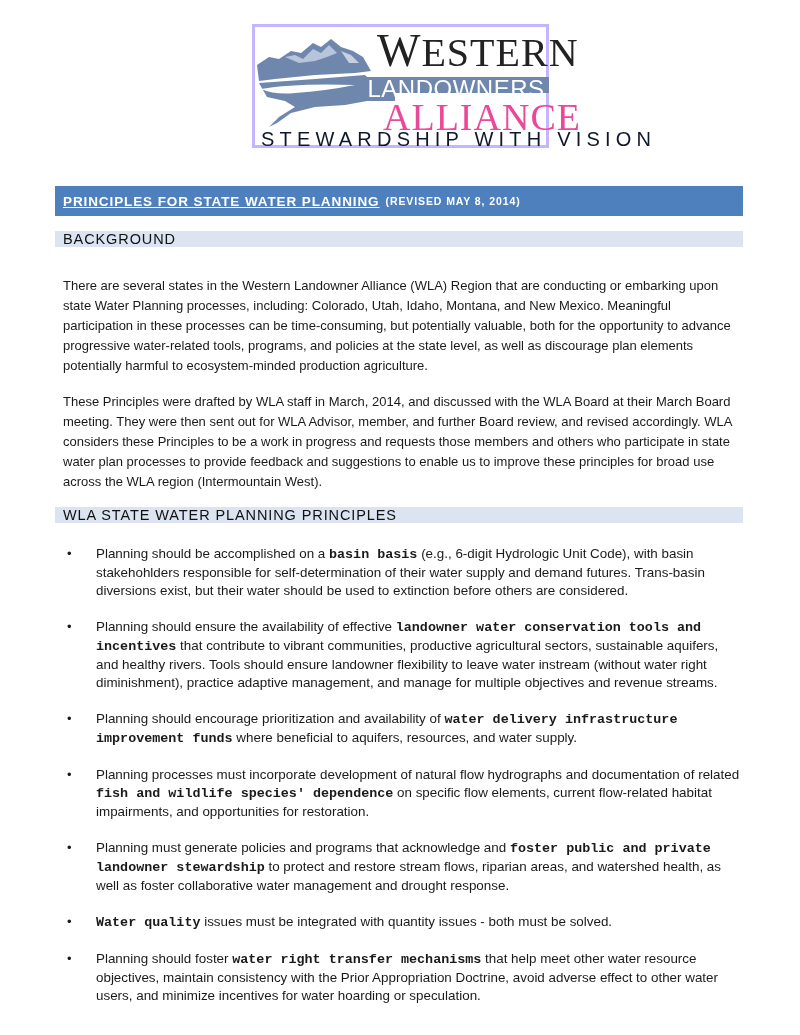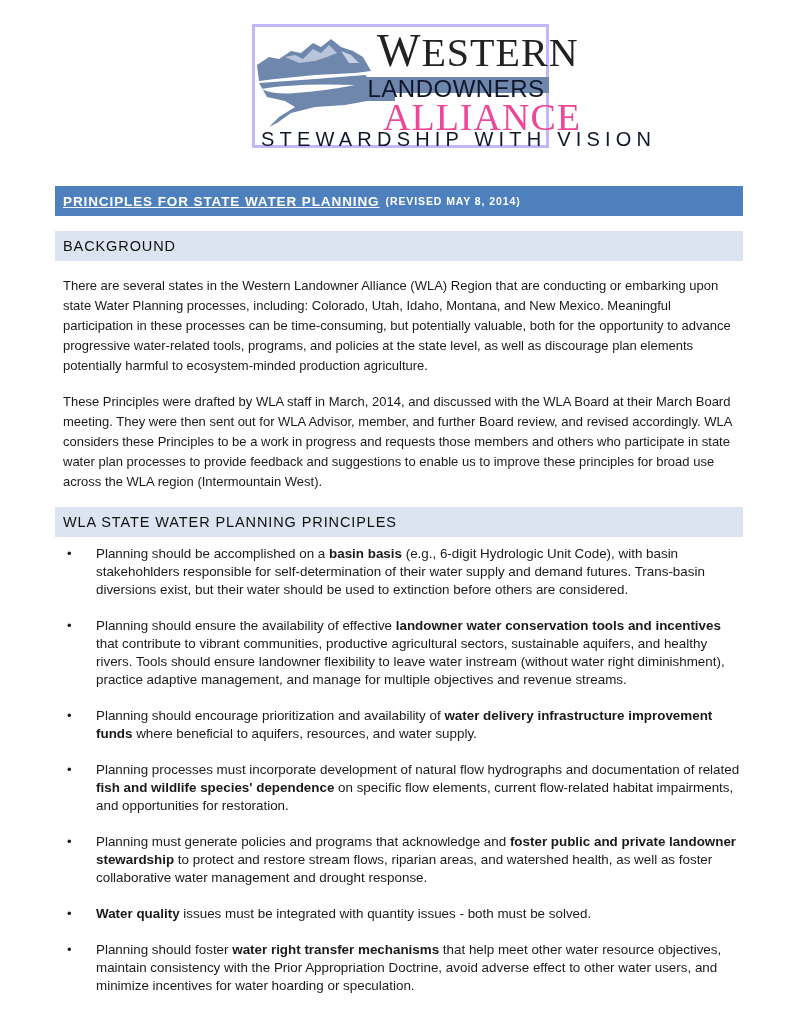--- a/index.html
+++ b/index.html
@@ -5,46 +5,46 @@
   html, body { margin: 0; padding: 0; background: #ffffff; }
   body { width: 800px; height: 1035px; position: relative; overflow: hidden;
          font-family: "Liberation Sans", sans-serif; color: #1a1a1a; }
   .logo { position: absolute; left: 252px; top: 24px; width: 297px; height: 124px;
           border: 3px solid #c4b5fd; background: #fff; box-sizing: border-box; }
   .logo svg { position: absolute; left: 0; top: 0; }
   .logo .w1 { position: absolute; left: 122px; top: 4px; font-family: "Liberation Serif", serif;
               font-size: 40px; color: #222; letter-spacing: 1px; line-height: 40px; }
   .logo .w1 .cap { font-size: 46px; }
   .logo .band { position: absolute; left: 108px; top: 50px; width: 186px; height: 16px;
-                background: #6f86ad; color: #0f172a; font-size: 24px; line-height: 24px;
+                background: #6f86ad; color: #ffffff; font-size: 24px; line-height: 24px;
                 text-align: center; letter-spacing: 0.5px; font-family: "Liberation Sans", sans-serif; }
   .logo .w3 { position: absolute; left: 128px; top: 72px; font-family: "Liberation Serif", serif;
               font-size: 38px; color: #ec4899; letter-spacing: 1px; line-height: 36px; }
   .logo .tag { position: absolute; left: 6px; top: 104px; width: 286px; font-size: 20px;
                color: #0f172a; letter-spacing: 5.2px; line-height: 16px; white-space: nowrap; }
 
   .title-bar { position: absolute; left: 55px; top: 186px; width: 688px; height: 30px;
                background: #4e80bd; box-sizing: border-box; padding: 0 8px;
                display: flex; align-items: center; }
   .title-bar .main { color: #fff; font-weight: bold; font-size: 13.5px; text-decoration: underline;
                      letter-spacing: 0.9px; }
   .title-bar .sub { color: #fff; font-weight: bold; font-size: 10.5px; letter-spacing: 0.9px; margin-left: 6px; }
 
-  .sec-head { position: absolute; left: 55px; width: 688px; height: 30px; background: #dbe4f0;
+  .sec-head { position: absolute; left: 55px; width: 688px; height: 16px; background: #dbe4f0;
               box-sizing: border-box; padding: 0 8px; display: flex; align-items: center;
               font-size: 14.5px; letter-spacing: 0.9px; color: #111; }
 
   .para { position: absolute; left: 63px; width: 680px; font-size: 13px; line-height: 20px;
           color: #1a1a1a; margin: 0; }
 
   .bullets { position: absolute; left: 63px; top: 545px; width: 680px; margin: 0; padding: 0; list-style: none; }
   .bullets li { position: relative; padding-left: 33px; font-size: 13.4px; line-height: 18px;
                 color: #1a1a1a; }
   .bullets li .dot { position: absolute; left: 4px; top: 0; font-size: 13px; }
-  .bullets li b { font-weight: bold; }
+  .bullets li b { font-weight: bold; font-family: Liberation Mono, monospace; }
 </style>
 </head>
 <body>
 
 <div class="logo">
   <svg width="140" height="105" viewBox="0 0 140 105">
 
     <path d="M2 38 L14 30 L24 32 L36 24 L46 26 L58 16 L66 20 L76 12 L86 20 L98 24 L108 30 L116 44 L100 46 L60 48 L20 52 L4 54 Z" fill="#6f86ad"></path>
     <path d="M30 30 L40 28 L48 32 L58 22 L66 26 L74 18 L82 26 L72 30 L60 34 L44 36 Z" fill="#c9d3e3" opacity="0.8"></path>
     <path d="M86 24 L96 28 L104 36 L94 36 Z" fill="#dbe2ee" opacity="0.8"></path>

